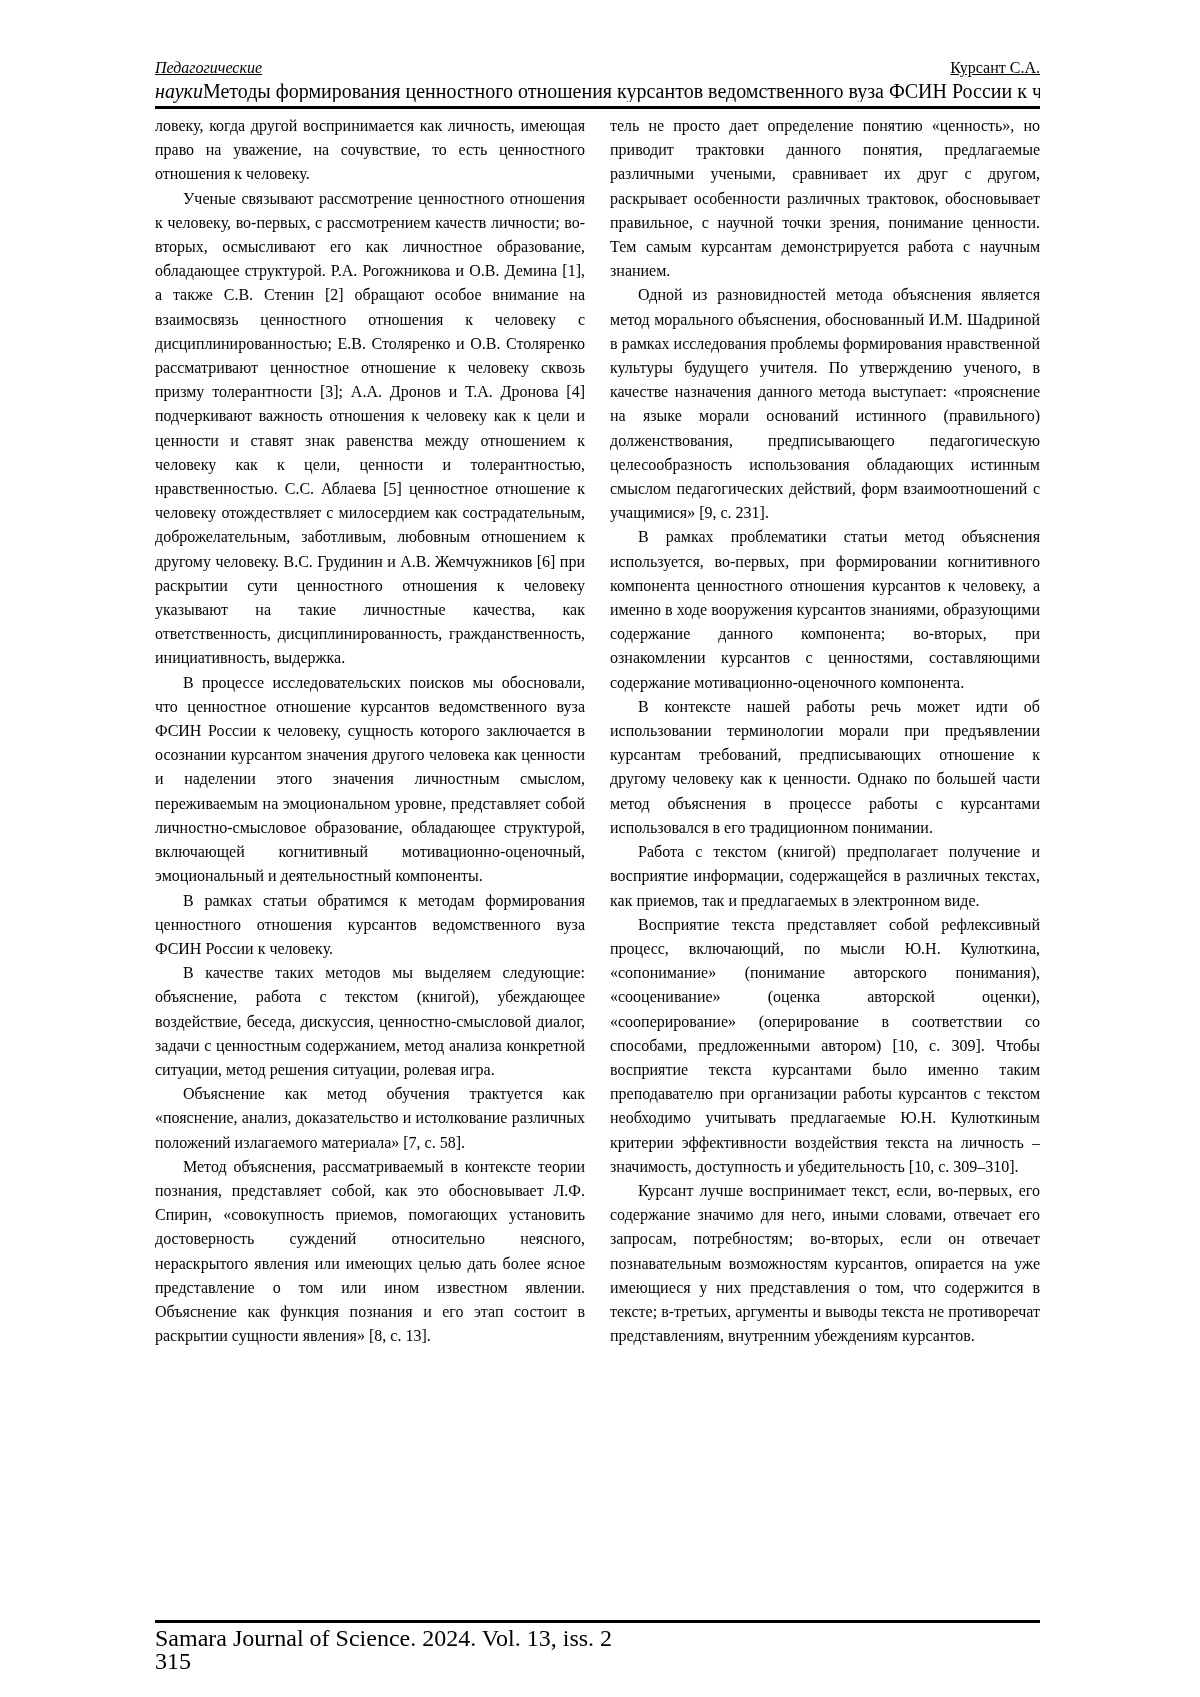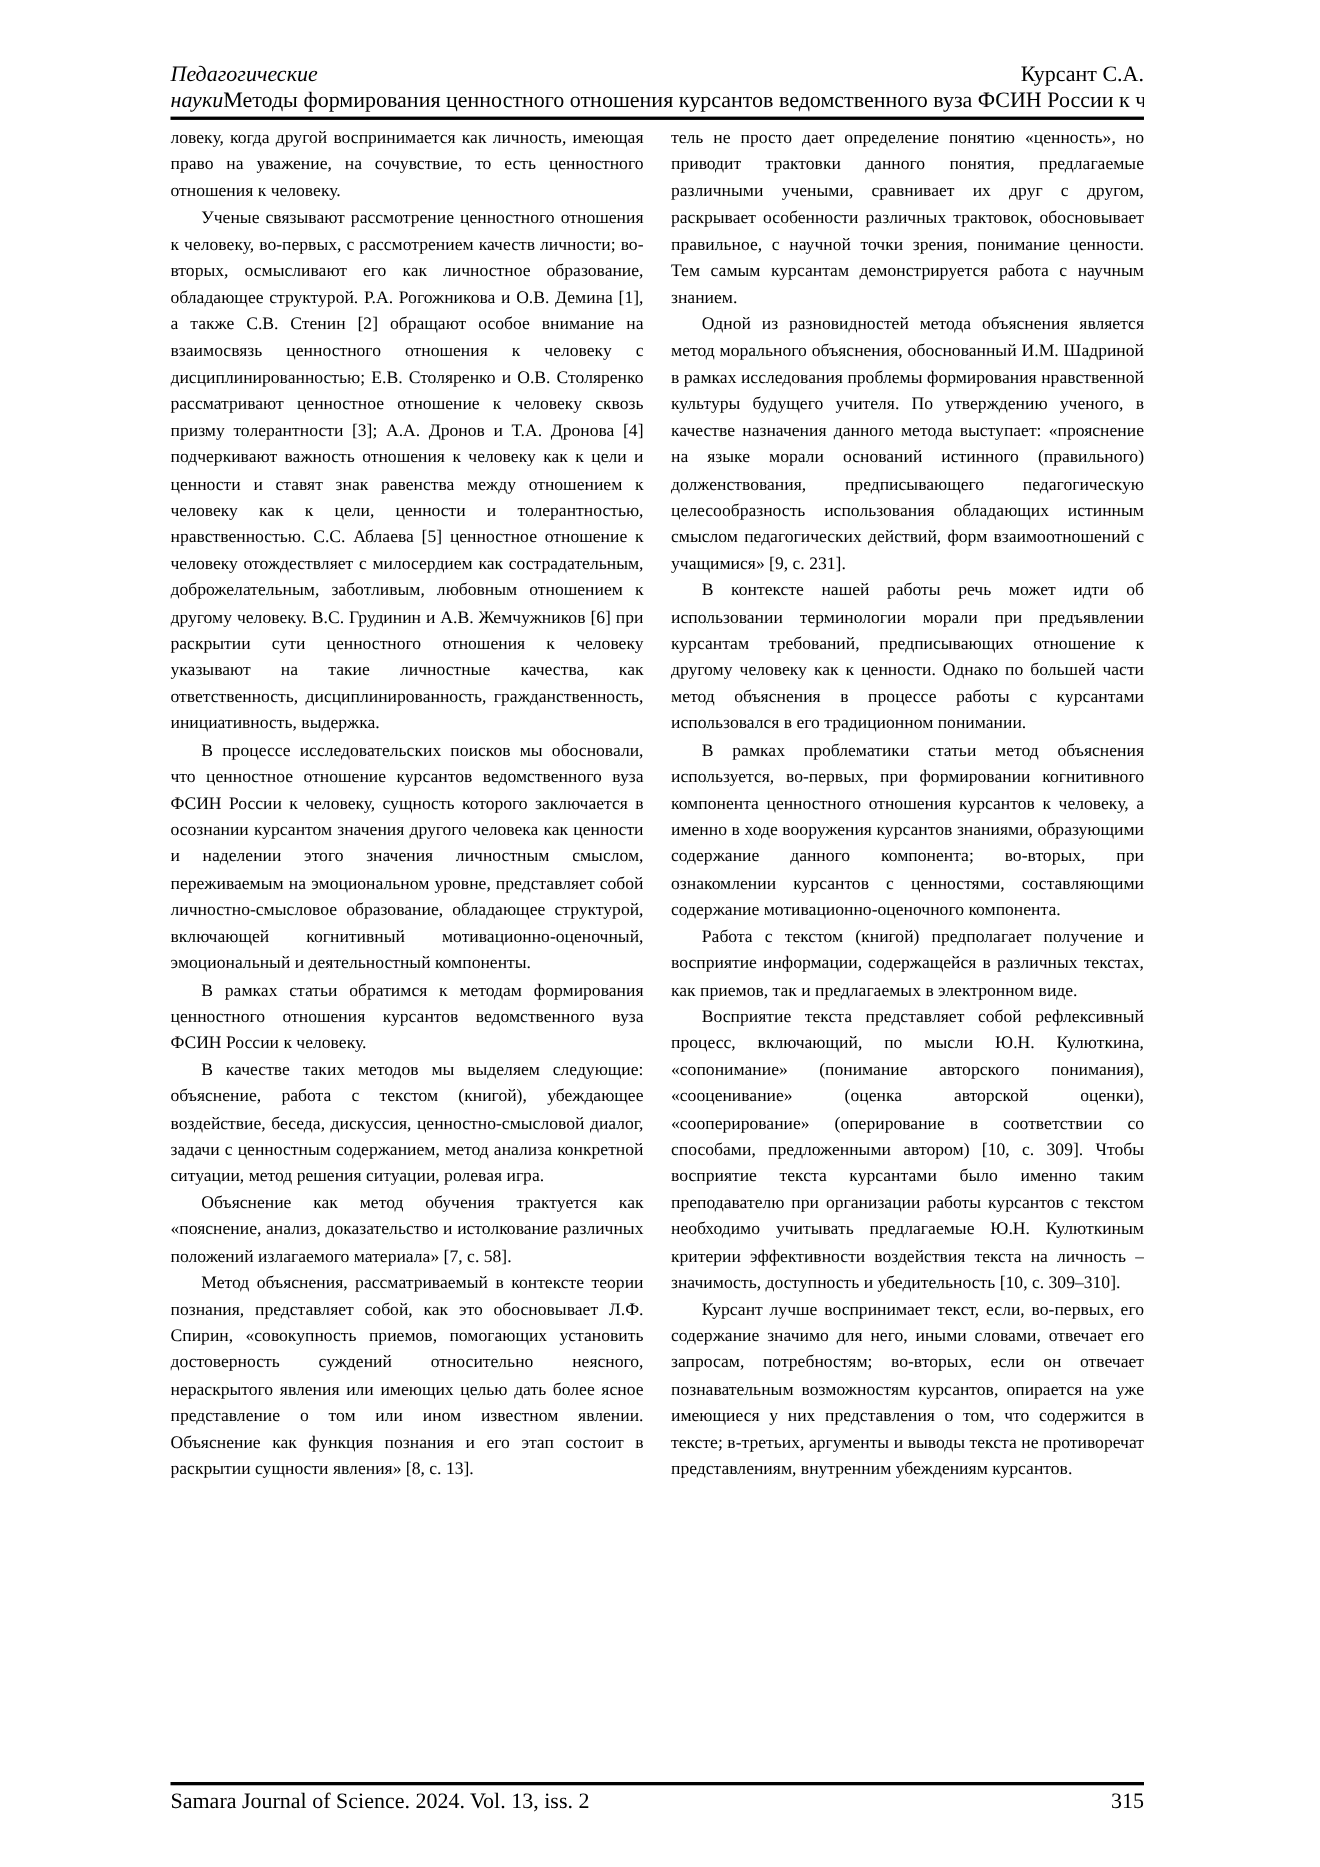--- a/index.html
+++ b/index.html
@@ -19,22 +19,23 @@
   .content {
     position: absolute;
     left: 155px;
     top: 57px;
     width: 885px;
   }
   
   .hdr-row1 {
     display: flex;
     justify-content: space-between;
-    font-size: 20px;
+    font-size: 16px;
     line-height: 22px;
+    text-decoration: underline;
   }
   .hdr-row2 {
     display: flex;
     font-size: 20px;
     line-height: 22px;
     margin-top: 1px;
     justify-content: flex-end;
   }
   .hdr-section {
     font-style: italic;
@@ -82,22 +83,23 @@
   
   .footer {
     position: absolute;
     left: 155px;
     top: 1620px;
     width: 885px;
     border-top: 3px solid #000000;
     padding-top: 4px;
     display: flex;
     justify-content: space-between;
-    font-size: 20px;
+    font-size: 24px;
     line-height: 23px;
+    flex-direction: column;
   }
 </style>
 </head>
 <body>
 
 <div class="page">
 
   <div class="content">
 
     <div>
@@ -118,22 +120,22 @@
           <p class="para">Ученые связывают рассмотрение ценностного отношения к человеку, во-первых, с рассмотрением качеств личности; во-вторых, осмысливают его как личностное образование, обладающее структурой. Р.А. Рогожникова и О.В. Демина [1], а также С.В. Стенин [2] обращают особое внимание на взаимосвязь ценностного отношения к человеку с дисциплинированностью; Е.В. Столяренко и О.В. Столяренко рассматривают ценностное отношение к человеку сквозь призму толерантности [3]; А.А. Дронов и Т.А. Дронова [4] подчеркивают важность отношения к человеку как к цели и ценности и ставят знак равенства между отношением к человеку как к цели, ценности и толерантностью, нравственностью. С.С. Аблаева [5] ценностное отношение к человеку отождествляет с милосердием как сострадательным, доброжелательным, заботливым, любовным отношением к другому человеку. В.С. Грудинин и А.В. Жемчужников [6] при раскрытии сути ценностного отношения к человеку указывают на такие личностные качества, как ответственность, дисциплинированность, гражданственность, инициативность, выдержка.</p>
           <p class="para">В процессе исследовательских поисков мы обосновали, что ценностное отношение курсантов ведомственного вуза ФСИН России к человеку, сущность которого заключается в осознании курсантом значения другого человека как ценности и наделении этого значения личностным смыслом, переживаемым на эмоциональном уровне, представляет собой личностно-смысловое образование, обладающее структурой, включающей когнитивный мотивационно-оценочный, эмоциональный и деятельностный компоненты.</p>
           <p class="para">В рамках статьи обратимся к методам формирования ценностного отношения курсантов ведомственного вуза ФСИН России к человеку.</p>
           <p class="para">В качестве таких методов мы выделяем следующие: объяснение, работа с текстом (книгой), убеждающее воздействие, беседа, дискуссия, ценностно-смысловой диалог, задачи с ценностным содержанием, метод анализа конкретной ситуации, метод решения ситуации, ролевая игра.</p>
           <p class="para">Объяснение как метод обучения трактуется как «пояснение, анализ, доказательство и истолкование различных положений излагаемого материала» [7, с. 58].</p>
           <p class="para">Метод объяснения, рассматриваемый в контексте теории познания, представляет собой, как это обосновывает Л.Ф. Спирин, «совокупность приемов, помогающих установить достоверность суждений относительно неясного, нераскрытого явления или имеющих целью дать более ясное представление о том или ином известном явлении. Объяснение как функция познания и его этап состоит в раскрытии сущности явления» [8, с. 13].</p>
         </div>
       <div class="col">
           <p class="para cont">тель не просто дает определение понятию «ценность», но приводит трактовки данного понятия, предлагаемые различными учеными, сравнивает их друг с другом, раскрывает особенности различных трактовок, обосновывает правильное, с научной точки зрения, понимание ценности. Тем самым курсантам демонстрируется работа с научным знанием.</p>
           <p class="para">Одной из разновидностей метода объяснения является метод морального объяснения, обоснованный И.М. Шадриной в рамках исследования проблемы формирования нравственной культуры будущего учителя. По утверждению ученого, в качестве назначения данного метода выступает: «прояснение на языке морали оснований истинного (правильного) долженствования, предписывающего педагогическую целесообразность использования обладающих истинным смыслом педагогических действий, форм взаимоотношений с учащимися» [9, с. 231].</p>
+          <p class="para">В рамках проблематики статьи метод объяснения используется, во-первых, при формировании когнитивного компонента ценностного отношения курсантов к человеку, а именно в ходе вооружения курсантов знаниями, образующими содержание данного компонента; во-вторых, при ознакомлении курсантов с ценностями, составляющими содержание мотивационно-оценочного компонента.</p>
           <p class="para">В контексте нашей работы речь может идти об использовании терминологии морали при предъявлении курсантам требований, предписывающих отношение к другому человеку как к ценности. Однако по большей части метод объяснения в процессе работы с курсантами использовался в его традиционном понимании.</p>
-          <p class="para">В рамках проблематики статьи метод объяснения используется, во-первых, при формировании когнитивного компонента ценностного отношения курсантов к человеку, а именно в ходе вооружения курсантов знаниями, образующими содержание данного компонента; во-вторых, при ознакомлении курсантов с ценностями, составляющими содержание мотивационно-оценочного компонента.</p>
           <p class="para">Работа с текстом (книгой) предполагает получение и восприятие информации, содержащейся в различных текстах, как приемов, так и предлагаемых в электронном виде.</p>
           <p class="para">Восприятие текста представляет собой рефлексивный процесс, включающий, по мысли Ю.Н. Кулюткина, «сопонимание» (понимание авторского понимания), «сооценивание» (оценка авторской оценки), «сооперирование» (оперирование в соответствии со способами, предложенными автором) [10, с. 309]. Чтобы восприятие текста курсантами было именно таким преподавателю при организации работы курсантов с текстом необходимо учитывать предлагаемые Ю.Н. Кулюткиным критерии эффективности воздействия текста на личность – значимость, доступность и убедительность [10, с. 309–310].</p>
           <p class="para">Курсант лучше воспринимает текст, если, во-первых, его содержание значимо для него, иными словами, отвечает его запросам, потребностям; во-вторых, если он отвечает познавательным возможностям курсантов, опирается на уже имеющиеся у них представления о том, что содержится в тексте; в-третьих, аргументы и выводы текста не противоречат представлениям, внутренним убеждениям курсантов.</p>
         </div>
     </div>
 
   </div>
 
   <div class="footer">
     <span>Samara Journal of Science. 2024. Vol. 13, iss. 2</span>

